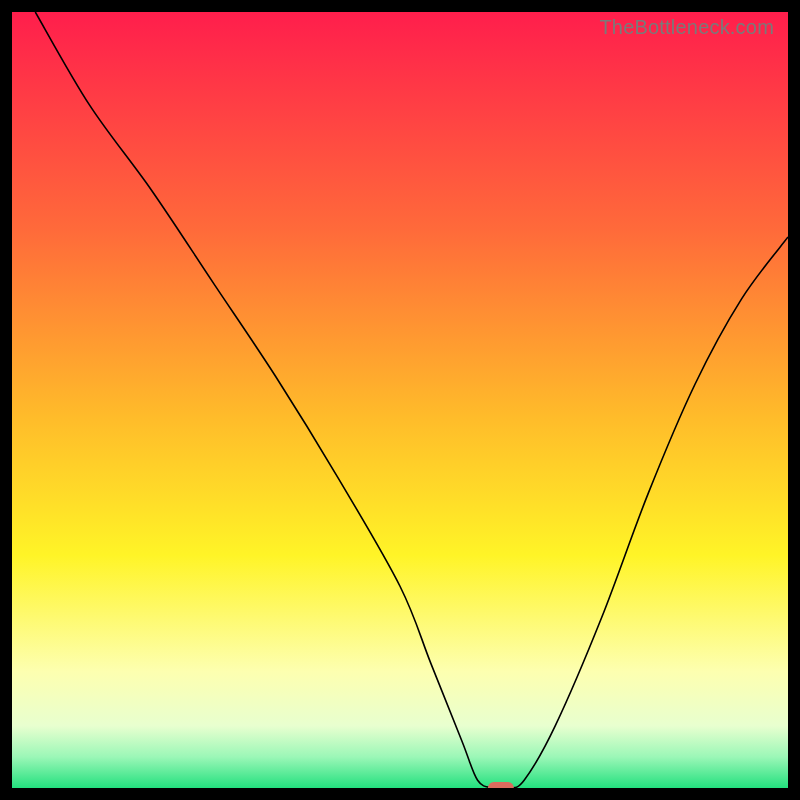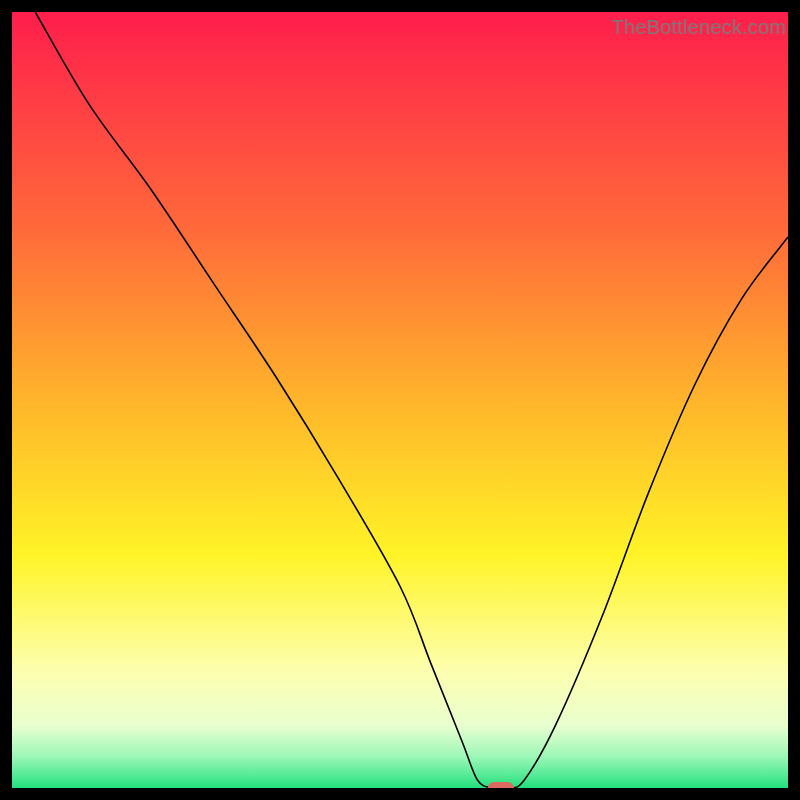--- a/index.html
+++ b/index.html
@@ -20,21 +20,21 @@
     position: absolute;
     left: 12px;
     top: 12px;
     width: 776px;
     height: 776px;
     overflow: hidden;
   }
   .watermark {
     position: absolute;
     top: 4px;
-    right: 2px;
+    right: 14px;
     color: #7a7a7a;
     font-family: Arial, Helvetica, sans-serif;
     font-size: 20px;
     letter-spacing: 0.2px;
     z-index: 40;
     user-select: none;
     text-align: right;
   }
   svg { display: block; }
   .curve {

